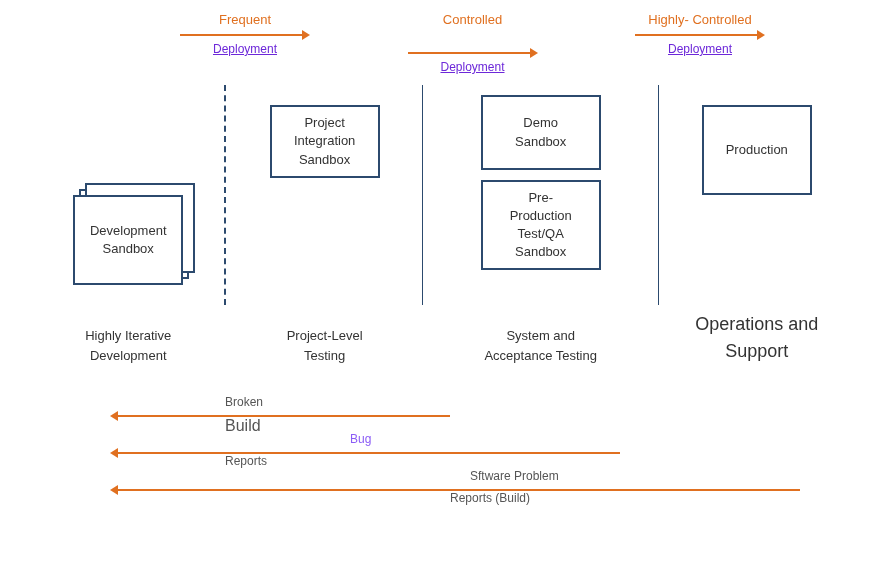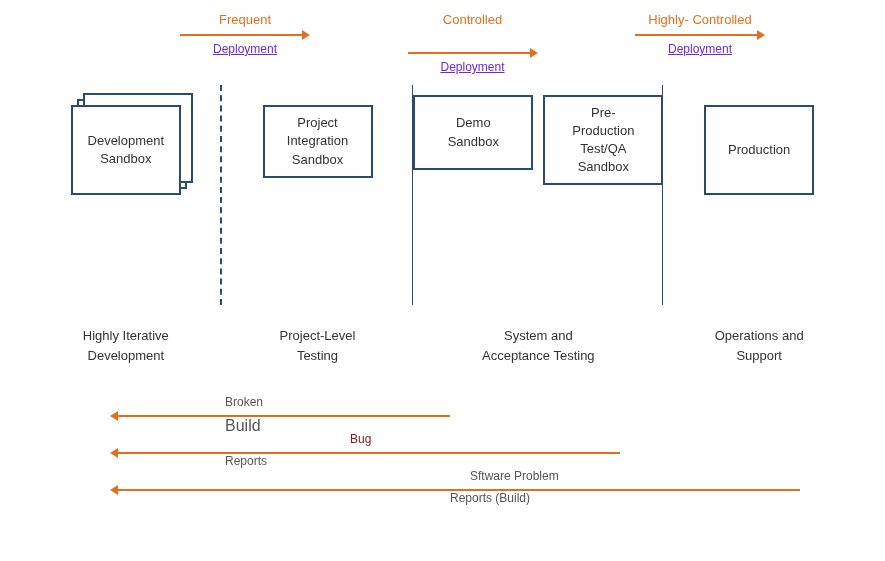--- a/index.html
+++ b/index.html
@@ -123,71 +123,71 @@
         <div class="line"></div>
         <div class="arrowhead"></div>
       </div>
       <div class="arrow-label">Deployment</div>
     </div>
 
   </div>
 
   <div style="position:absolute;top:85px;left:30px;right:30px;height:290px;display:flex;">
 
-    <div style="flex:1;display:flex;flex-direction:column;align-items:center;position:relative;">
+    <div style="flex:1;display:flex;flex-direction:column;align-items:center;position:relative;justify-content:center;">
       <div style="margin-top:20px;position:relative;width:110px;height:90px;" class="stacked-box">
         <div class="env-box" style="width:110px;height:90px;font-size:13px;">Development<br>Sandbox</div>
       </div>
       <div style="position:absolute;bottom:10px;text-align:center;font-size:13px;color:#333;line-height:1.5;">Highly Iterative<br>Development</div>
 
       <div style="position:absolute;right:0;top:0;height:220px;border-right:2px dashed #2c4a6e;"></div>
     </div>
 
     <div style="flex:1;display:flex;flex-direction:column;align-items:center;position:relative;">
       <div style="margin-top:20px;">
         <div class="env-box" style="width:110px;height:73px;font-size:13px;">Project<br>Integration<br>Sandbox</div>
       </div>
       <div style="position:absolute;bottom:10px;text-align:center;font-size:13px;color:#333;line-height:1.5;">Project-Level<br>Testing</div>
 
       <div style="position:absolute;right:0;top:0;height:220px;border-right:1.5px solid #2c4a6e;"></div>
     </div>
 
     <div style="flex:1.2;display:flex;flex-direction:column;align-items:center;position:relative;">
-      <div style="display:flex;gap:10px;margin-top:10px;">
+      <div style="display:flex;flex-direction:column;gap:10px;margin-top:10px;">
         <div class="env-box" style="width:120px;height:75px;font-size:13px;">Demo<br>Sandbox</div>
         <div class="env-box" style="width:120px;height:90px;font-size:13px;">Pre-<br>Production<br>Test/QA<br>Sandbox</div>
       </div>
       <div style="position:absolute;bottom:10px;text-align:center;font-size:13px;color:#333;line-height:1.5;margin-top:28px;">System and<br>Acceptance Testing</div>
 
       <div style="position:absolute;right:0;top:0;height:220px;border-right:1.5px solid #2c4a6e;"></div>
     </div>
 
     <div style="flex:1;display:flex;flex-direction:column;align-items:center;position:relative;">
       <div style="margin-top:20px;">
         <div class="env-box" style="width:110px;height:90px;font-size:13px;">Production</div>
       </div>
-      <div style="position:absolute;bottom:10px;text-align:center;font-size:13px;color:#333;line-height:1.5;">Operations and<br>Support</div>
+      <div style="position:absolute;bottom:10px;text-align:center;font-size:18px;color:#333;line-height:1.5;">Operations and<br>Support</div>
     </div>
 
   </div>
 
   <div style="position:absolute;top:395px;left:30px;right:30px;">
     <div style="position:relative;height:38px;">
       <span style="position:absolute;left:195px;top:0;font-size:12px;color:#555;">Broken</span>
       <div style="position:absolute;top:16px;left:80px;display:flex;align-items:center;width:340px;">
         <div style="width:0;height:0;border-top:5px solid transparent;border-bottom:5px solid transparent;border-right:8px solid #e07020;"></div>
         <div style="height:2px;background:#e07020;flex:1;"></div>
       </div>
       <span style="position:absolute;left:195px;top:22px;font-size:16px;color:#555;">Build</span>
     </div>
   </div>
 
   <div style="position:absolute;top:432px;left:30px;right:30px;">
     <div style="position:relative;height:38px;">
-      <span style="position:absolute;left:320px;top:0;font-size:12px;color:#7f1d1d;">Bug</span>
+      <span style="position:absolute;left:320px;top:0;font-size:12px;color:#8b5cf6;">Bug</span>
       <div style="position:absolute;top:16px;left:80px;display:flex;align-items:center;width:510px;">
         <div style="width:0;height:0;border-top:5px solid transparent;border-bottom:5px solid transparent;border-right:8px solid #e07020;"></div>
         <div style="height:2px;background:#e07020;flex:1;"></div>
       </div>
       <span style="position:absolute;left:195px;top:22px;font-size:12px;color:#555;">Reports</span>
     </div>
   </div>
 
   <div style="position:absolute;top:469px;left:30px;right:30px;">
     <div style="position:relative;height:38px;">

